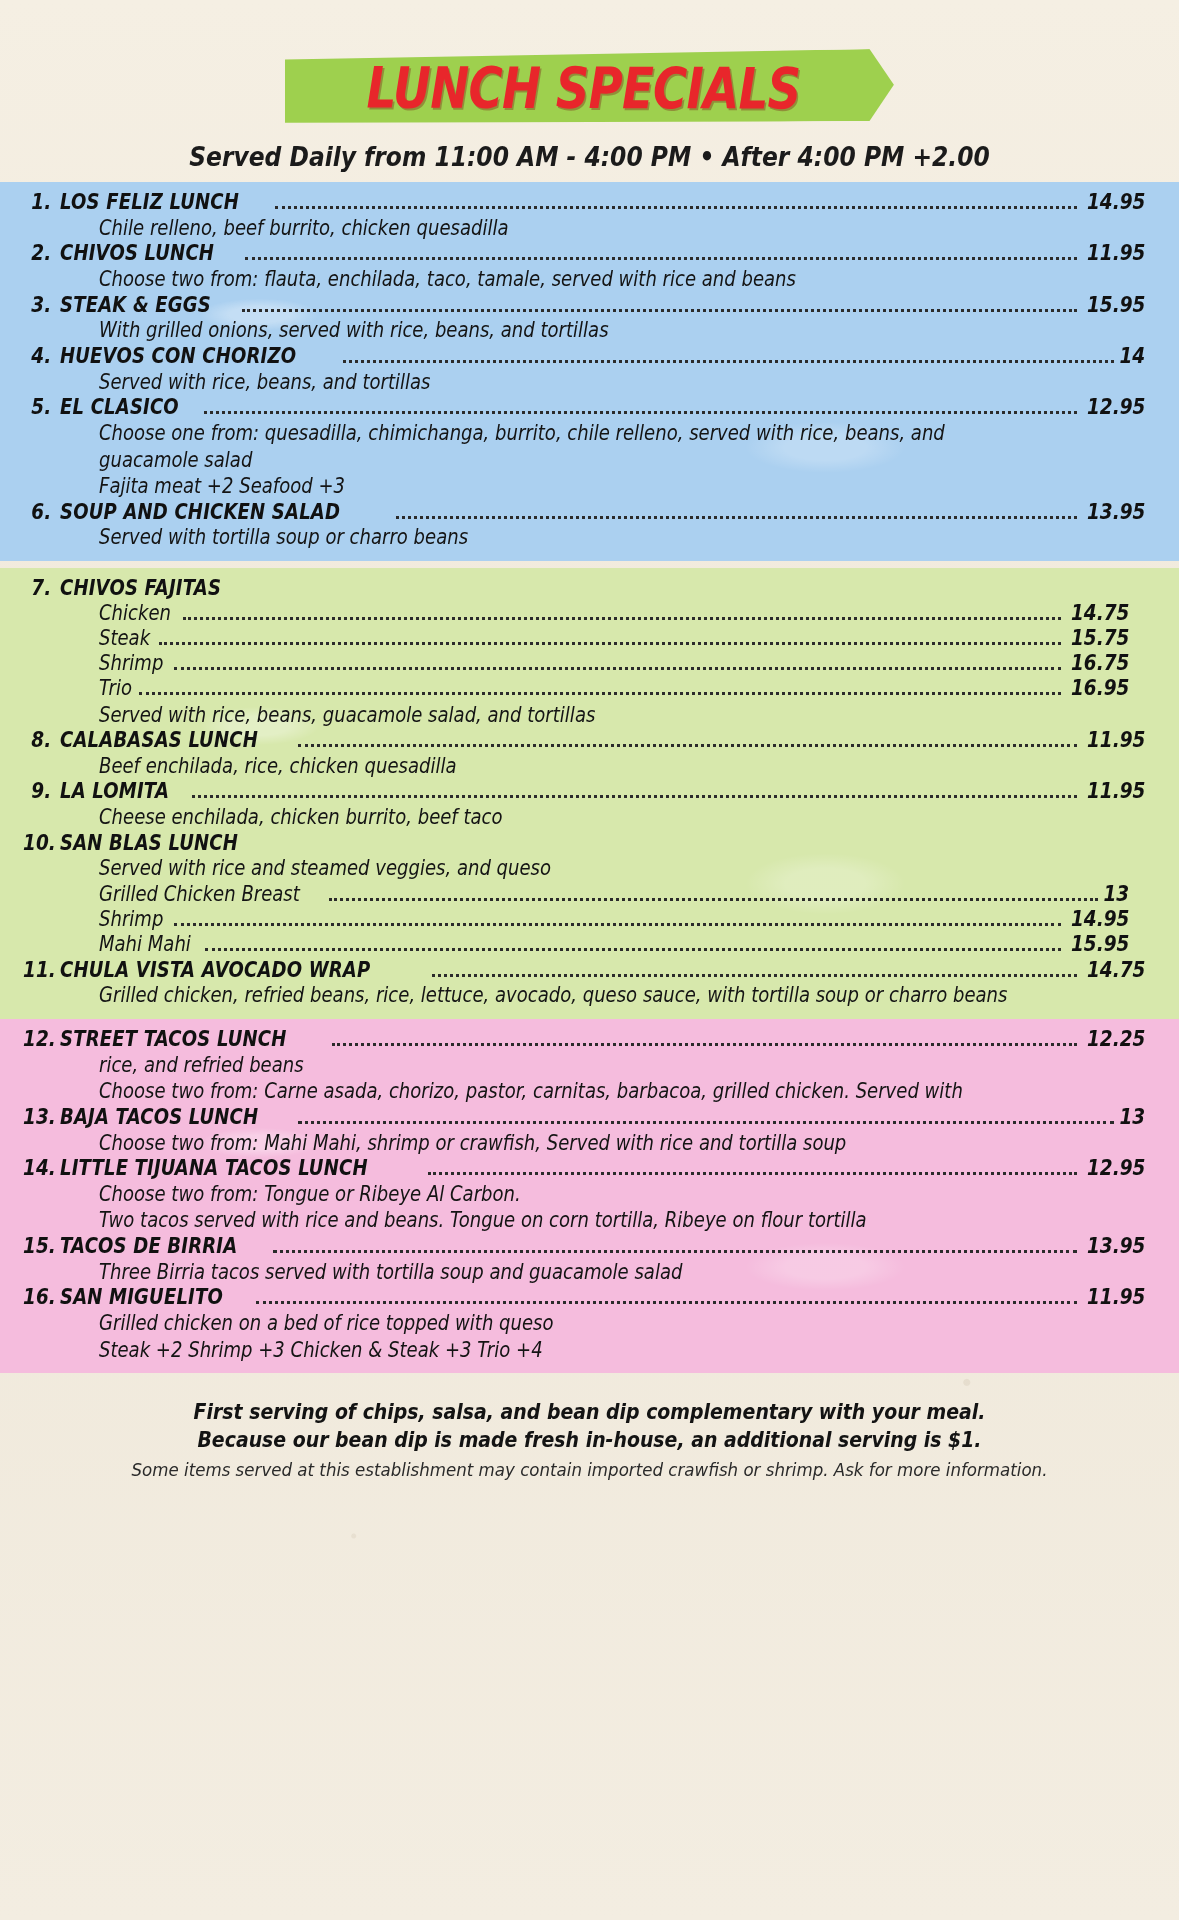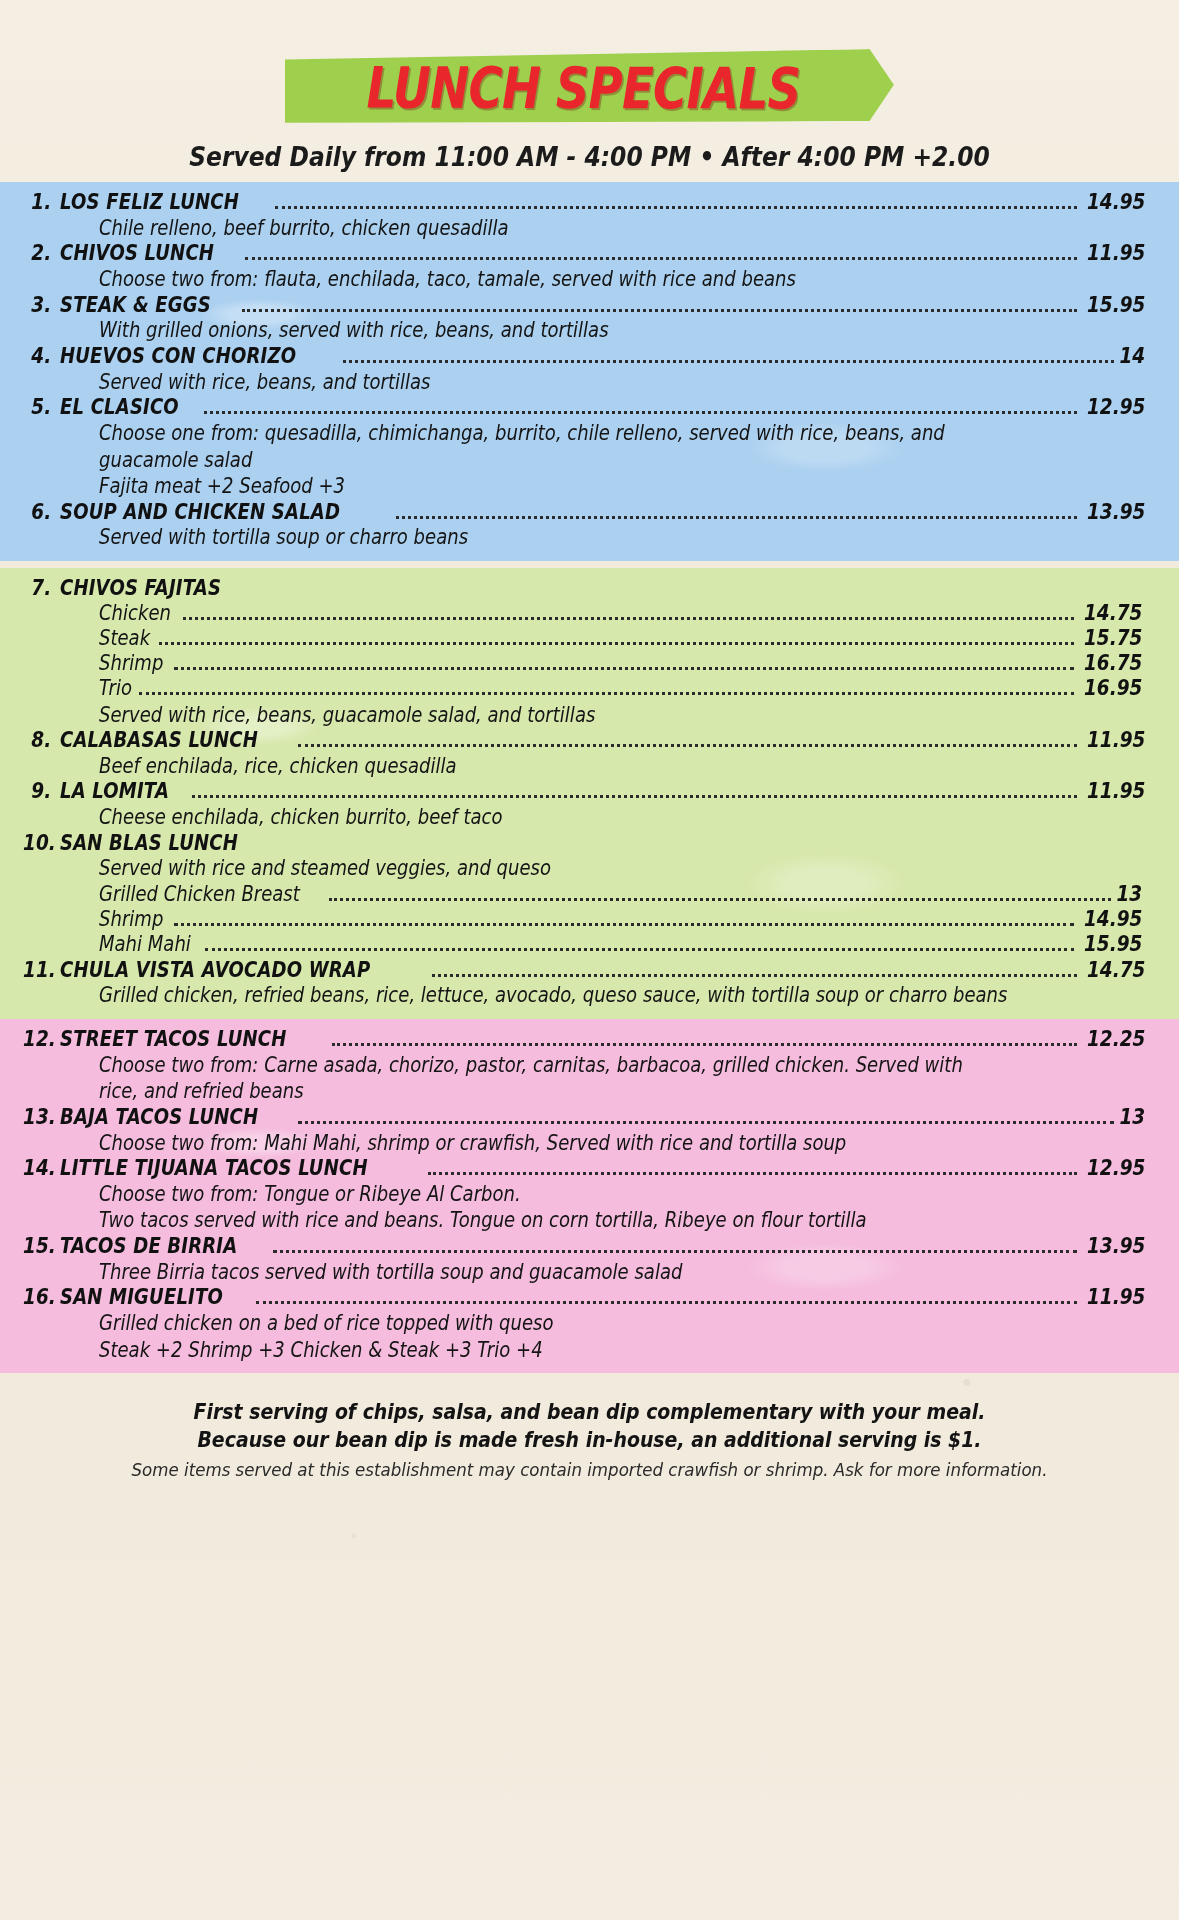--- a/index.html
+++ b/index.html
@@ -172,21 +172,21 @@
     transform: scaleX(0.88);
     transform-origin: left center;
     display: inline-block;
     white-space: nowrap;
   }
 
   
   .sub-row {
     display: flex;
     align-items: baseline;
-    padding: 0 37px 0 99px;
+    padding: 0 50px 0 99px;
     line-height: 1.2;
   }
   .sub-name {
     font-family: "DejaVu Sans", sans-serif;
     font-size: 20.5px;
     font-weight: 500;
     color: #141414;
     white-space: nowrap;
     transform: scaleX(0.88);
     transform-origin: left center;
@@ -350,22 +350,22 @@
         </div>
       </div>
       <div class="section sec-pink" style="background: rgb(245, 188, 221);">
         <div class="rows">
           <div class="item-row">
             <span class="num">12.</span>
             <span class="name">STREET TACOS LUNCH</span>
             <span class="leader"></span>
             <span class="price">12.25</span>
           </div>
+          <div class="desc-row"><span class="desc">rice, and refried beans</span></div>
           <div class="desc-row"><span class="desc">Choose two from: Carne asada, chorizo, pastor, carnitas, barbacoa, grilled chicken. Served with</span></div>
-          <div class="desc-row"><span class="desc">rice, and refried beans</span></div>
           <div class="item-row">
             <span class="num">13.</span>
             <span class="name">BAJA TACOS LUNCH</span>
             <span class="leader"></span>
             <span class="price">13</span>
           </div>
           <div class="desc-row"><span class="desc">Choose two from: Mahi Mahi, shrimp or crawfish, Served with rice and tortilla soup</span></div>
           <div class="item-row">
             <span class="num">14.</span>
             <span class="name">LITTLE TIJUANA TACOS LUNCH</span>

